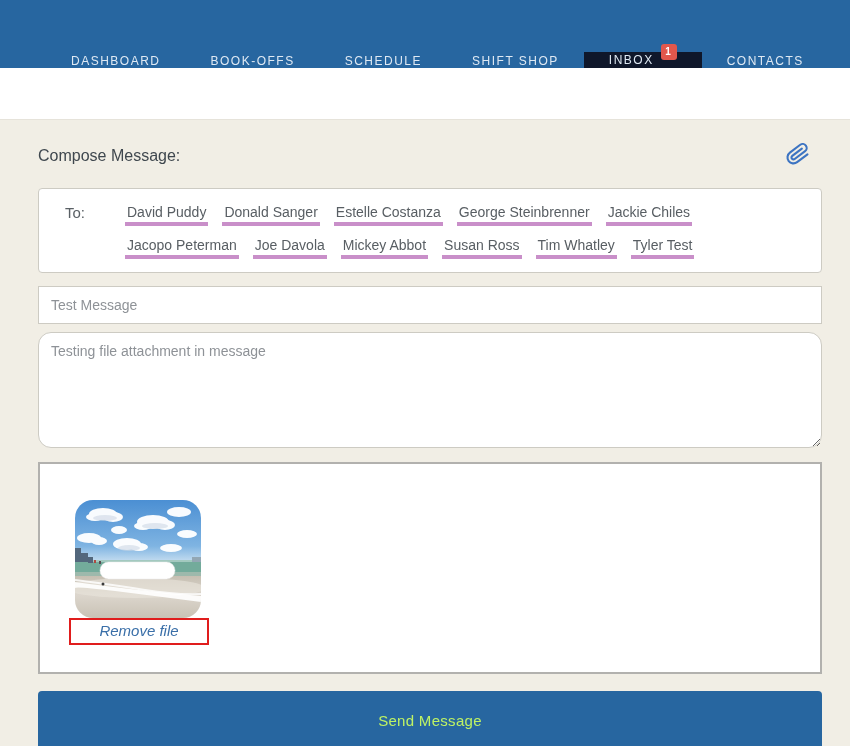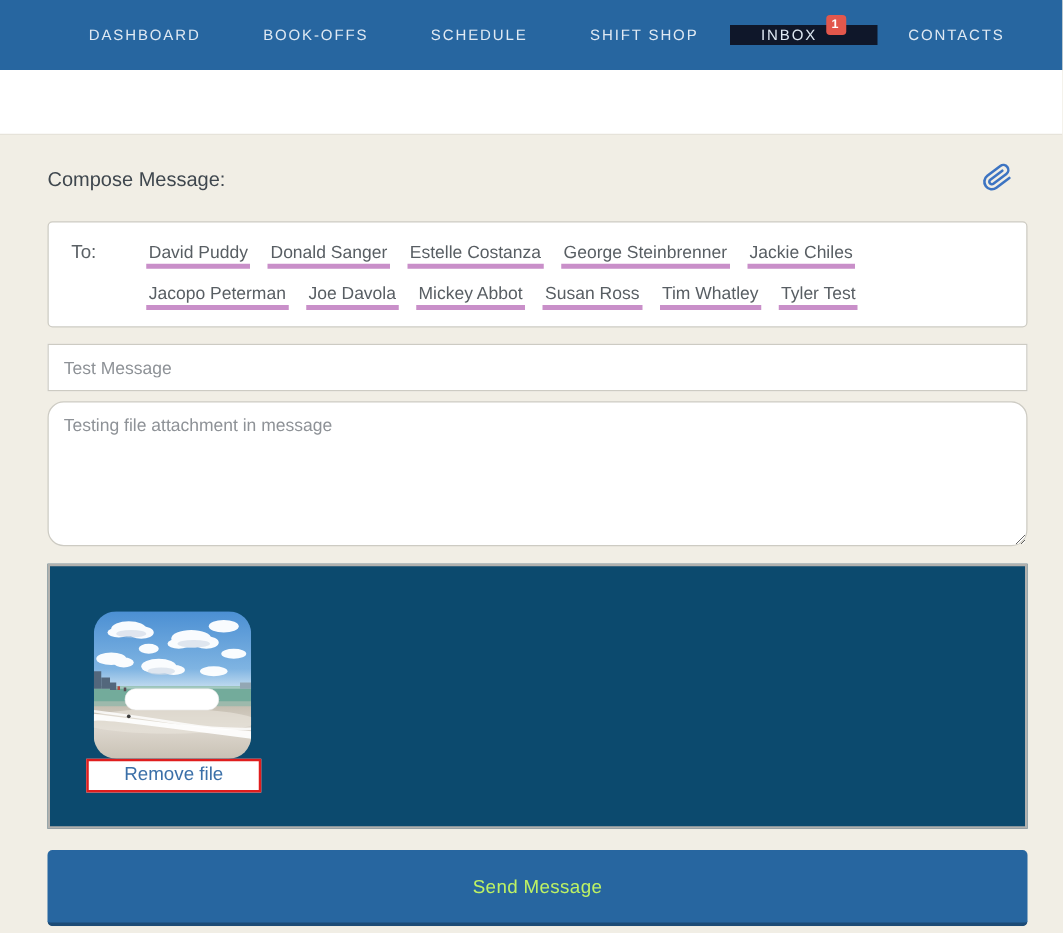--- a/index.html
+++ b/index.html
@@ -1,20 +1,20 @@
 <!DOCTYPE html>
 <html><head>
 <meta charset="utf-8">
 <style>
   * { margin:0; padding:0; box-sizing:border-box; }
   html,body { width:850px; height:746px; overflow:hidden;
     font-family:"Liberation Sans", sans-serif; background:#f1eee5; }
 
   
-  .nav { height:56px; background:#2766a0; display:flex; align-items:center;
+  .nav { height:68px; background:#2766a0; display:flex; align-items:flex-end;
     padding-left:46px; box-shadow:0 1px 0 rgba(0,0,0,0.10); }
   .nav-tab { display:flex; align-items:center; padding:0 25px; cursor:pointer;
     color:#dfe9f3; font-size:12px; letter-spacing:1.5px; position:relative; }
   .nav-tab.active { background:#0f172a; }
   .nav-badge { display:inline-block; margin-left:7px; transform:translateY(-8px);
     background:#e2574c; color:#fff; font-size:10px; font-weight:bold;
     min-width:16px; height:16px; line-height:16px; text-align:center;
     border-radius:3px; padding:0 3px; }
 
   .white-band { height:52px; background:#ffffff; border-bottom:1px solid #e6e3da; }
@@ -22,37 +22,37 @@
   
   .page { padding:21px 28px 0 38px; }
   .compose-header { display:flex; justify-content:space-between; align-items:center;
     margin-bottom:17px; }
   .page-title { font-size:16px; font-weight:400; color:#3f474e; }
   .clip-wrap { padding-right:12px; cursor:pointer; }
 
   
   .to-box { background:#fff; border:1px solid #cdcbc3; border-radius:4px;
     padding:11px 14px 13px 18px; display:flex; margin-bottom:13px; min-height:72px; }
-  .to-label { color:#5a6065; font-size:15px; width:60px; padding-top:4px; flex:none; }
+  .to-label { color:#5a6065; font-size:15px; width:60px; padding-top:4px; flex:none;margin-left:8px; }
   .recipients { display:flex; flex-wrap:wrap; column-gap:14px; row-gap:9px;
     align-items:flex-start; padding-top:2px; }
   .recipient { font-size:14px; color:#585e63; padding:2px 2px 2px;
     border-bottom:4px solid #c98fc9; cursor:pointer; white-space:nowrap; }
 
   
   .subject-input { width:100%; height:38px; border:1px solid #cdcbc3; border-radius:0;
     padding:8px 12px; font-size:14px; color:#8e9297; background:#fff; outline:none;
     font-family:"Liberation Sans", sans-serif; margin-bottom:8px; display:block; }
   .message-area { width:100%; height:116px; border:1px solid #cdcbc3; border-radius:13px;
     padding:10px 12px; font-size:14px; color:#8e9297; background:#fff; outline:none;
     font-family:"Liberation Sans", sans-serif; resize:both; margin-bottom:14px; display:block; }
 
   
-  .attach-box { background:#0c4a6e; border:2px solid #b2b1ae; height:212px;
-    padding:36px 0 8px 35px; margin-bottom:17px; }
+  .attach-box { background:#ffffff; border:2px solid #b2b1ae; height:212px;
+    padding:36px 0 8px 35px; margin-bottom:17px;font-style:italic; }
   .thumb { width:126px; height:118px; border-radius:18px; overflow:hidden; display:block; }
   .thumb svg { display:block; }
   .remove-box { width:140px; margin-left:-6px; margin-top:0; border:2px solid #e01d1d;
     background:#fff; text-align:center; padding:2px 0 3px; }
   .remove-link { color:#3a6fa8; font-size:15px; text-decoration:none; cursor:pointer; }
 
   
   .send-btn { width:100%; height:61px; background:#2766a0; border:none;
     border-bottom:3px solid #1c4b76; border-radius:4px; color:#bef264;
     font-size:15px; letter-spacing:0.3px; cursor:pointer;

